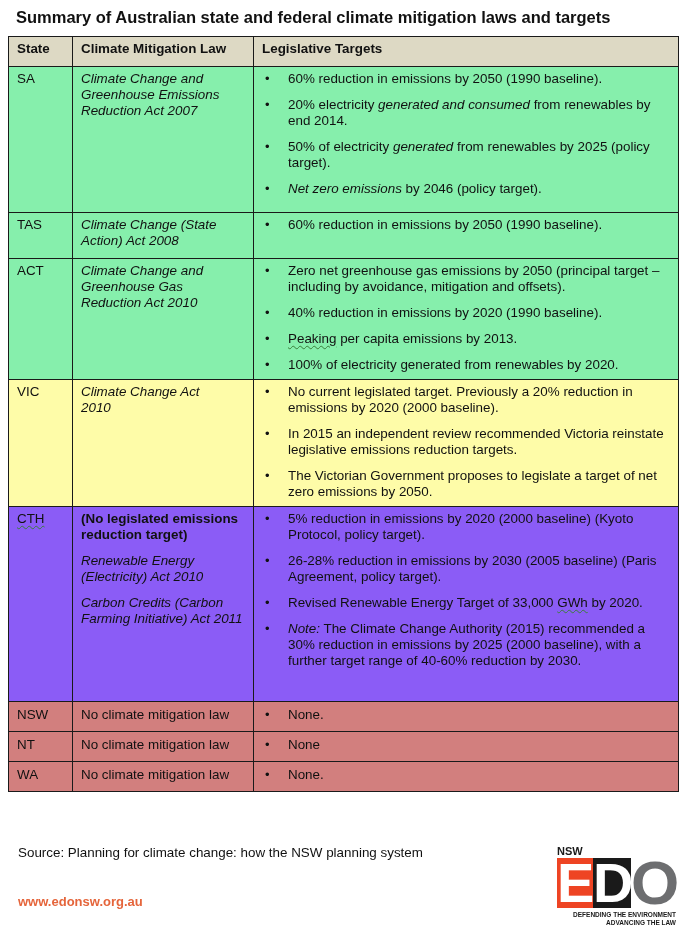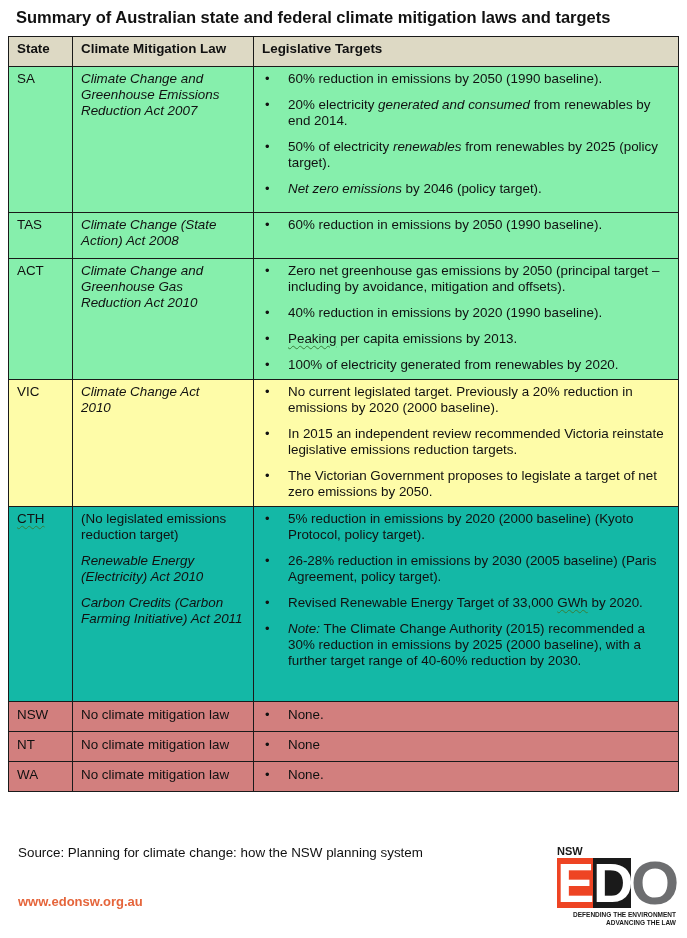--- a/index.html
+++ b/index.html
@@ -21,24 +21,24 @@
     padding: 4px 7px 4px 8px;
   }
   col.c-state { width: 64px; }
   col.c-law { width: 181px; }
   col.c-targets { width: 425px; }
   thead th {
     background: #ddd9c4; font-weight: bold; height: 21px; padding-top: 7px;
   }
   tr.green td { background: #86efac; }
   tr.lyellow td { background: #ffff99; background: #fefca8; }
-  tr.orange td { background: #14b8a6; }
+  tr.orange td { background: #8b5cf6; }
   tr.red td { background: #d27f7e; padding-top: 5px; padding-bottom: 6px; }
   .law { font-style: italic; }
-  .law-plain { font-style: normal; }
+  .law-plain { font-style: normal; font-weight: bold; }
   .law p { margin: 0 0 10px 0; }
   .law p:last-child { margin-bottom: 0; }
   ul.targets { list-style: none; margin: 0; padding: 0; }
   ul.targets li {
     position: relative; padding-left: 26px; margin-bottom: 10px;
   }
   ul.targets li:last-child { margin-bottom: 2px; }
   ul.targets li .bullet {
     position: absolute; left: 3px; top: 0; font-size: 13px;
   }
@@ -83,21 +83,21 @@
 
     <tr class="green" style="height:146px">
       <td>SA</td>
       <td class="law">
           <p>Climate Change and Greenhouse Emissions Reduction Act 2007</p>
         </td>
       <td>
         <ul class="targets">
           <li><span class="bullet">•</span><span>60% reduction in emissions by 2050 (1990 baseline).</span></li>
           <li><span class="bullet">•</span><span>20% electricity </span><span class="it">generated and consumed</span><span> from renewables by end 2014.</span></li>
-          <li><span class="bullet">•</span><span>50% of electricity </span><span class="it">renewables</span><span> from renewables by 2025 (policy target).</span></li>
+          <li><span class="bullet">•</span><span>50% of electricity </span><span class="it">generated</span><span> from renewables by 2025 (policy target).</span></li>
           <li><span class="bullet">•</span><span class="it">Net zero emissions</span><span> by 2046 (policy target).</span></li>
         </ul>
       </td>
     </tr>
 
     <tr class="green" style="height:46px">
       <td>TAS</td>
       <td class="law">
           <p>Climate Change (State Action) Act 2008</p>
         </td>

